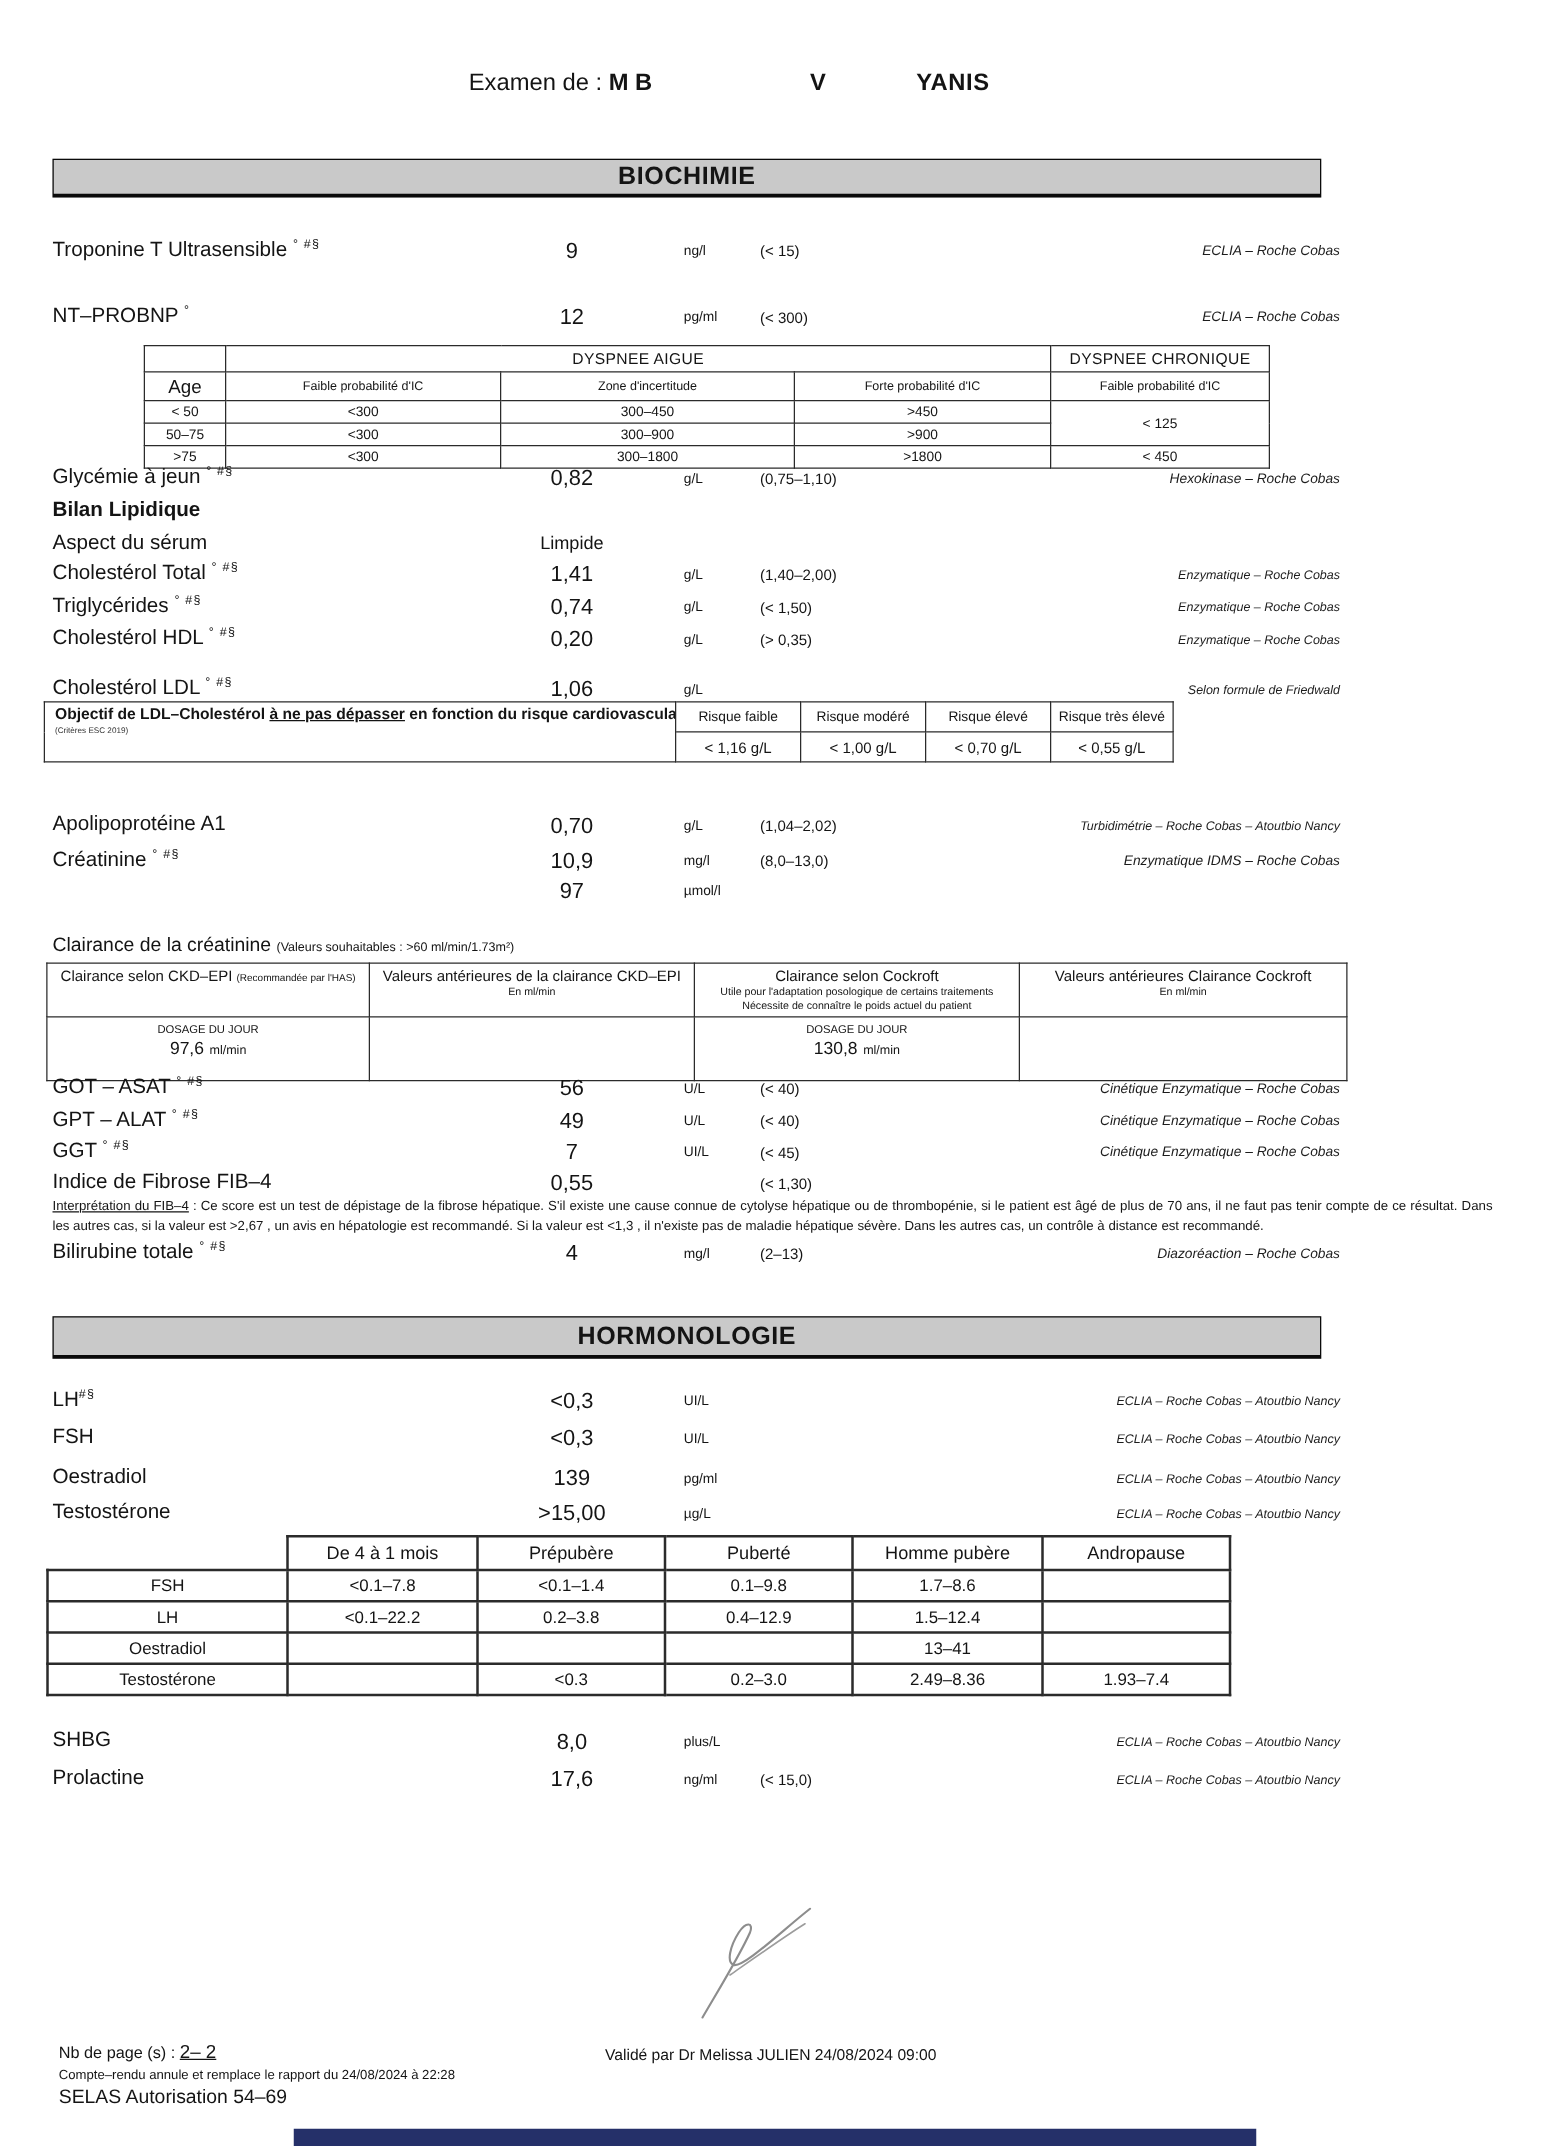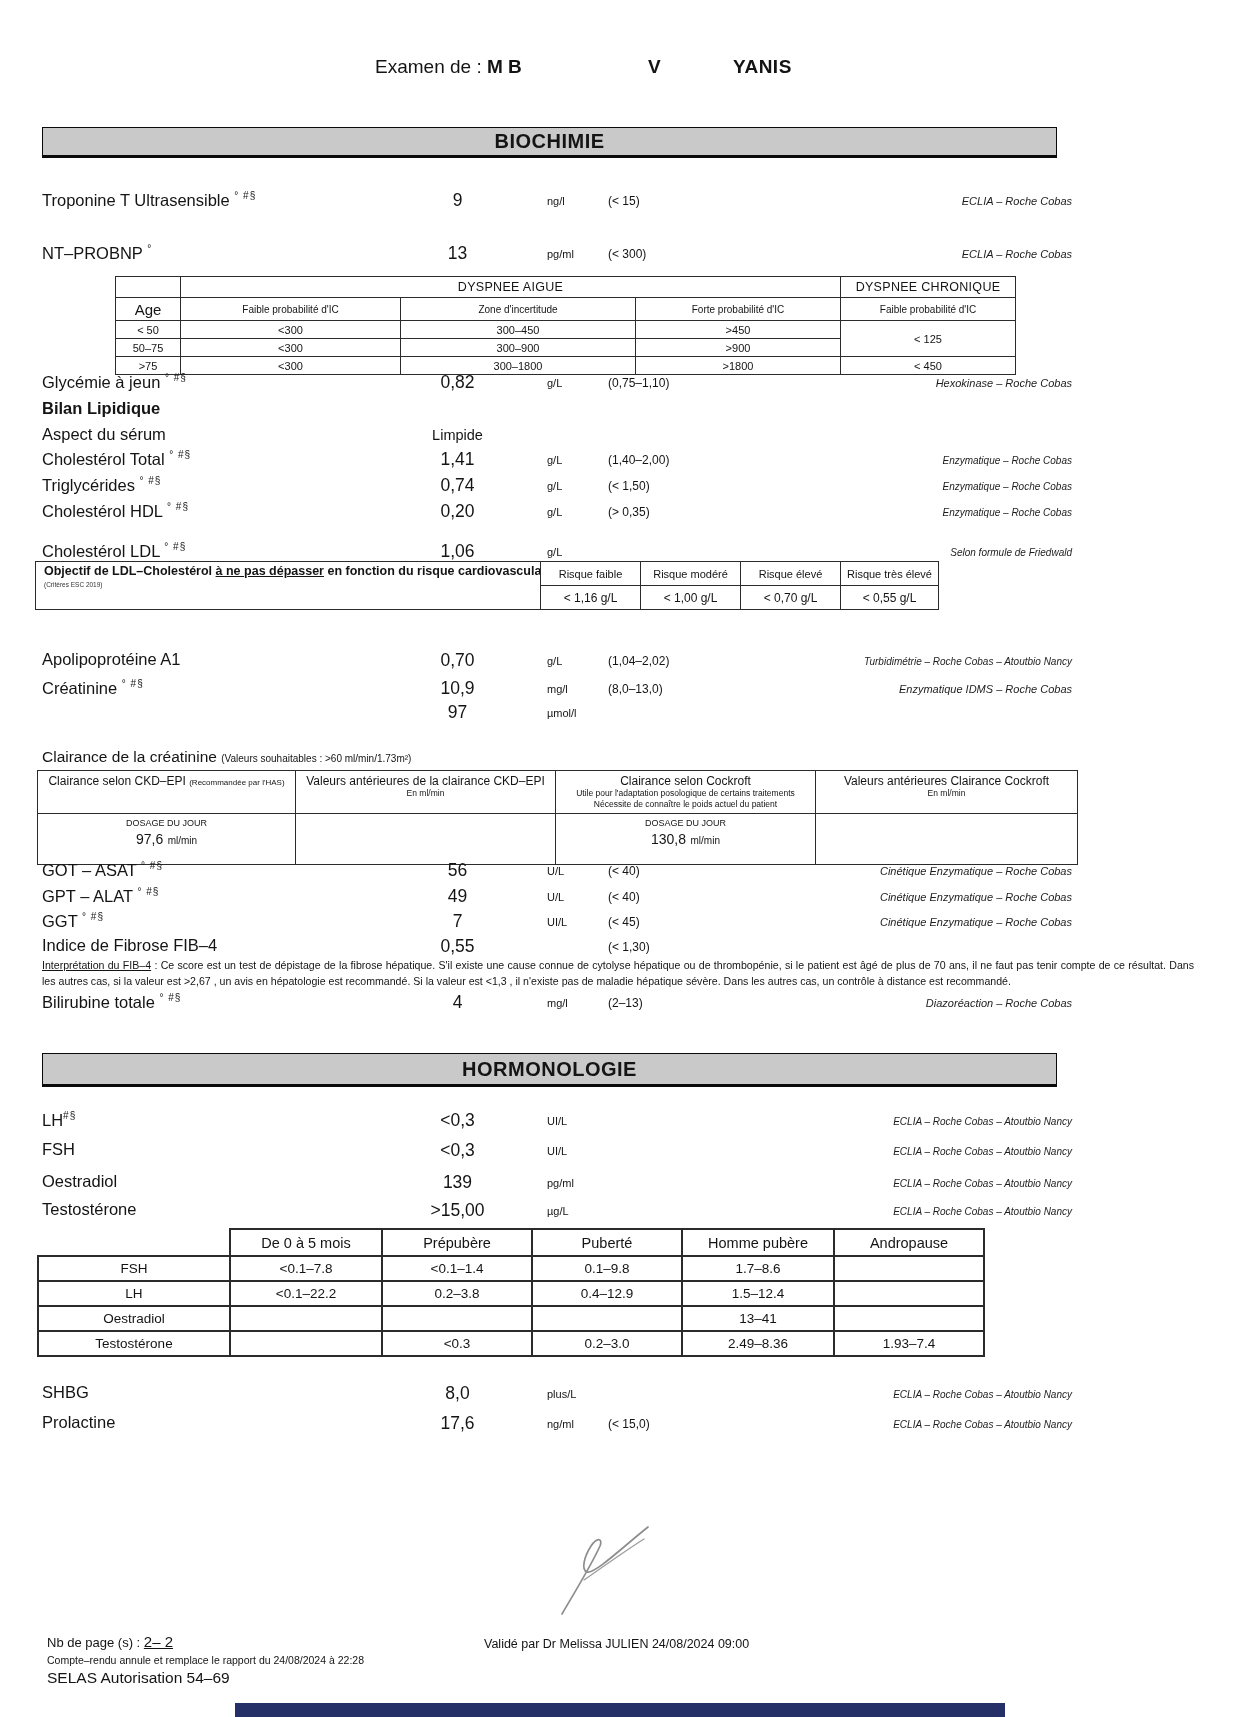--- a/index.html
+++ b/index.html
@@ -83,21 +83,21 @@
     <span class="lbl"><span>Troponine T Ultrasensible</span> <sup>° #§</sup></span>
     <span class="val">9</span>
     <span class="unit">ng/l</span>
     <span class="ref">(&lt; 15)</span>
     <span class="method">ECLIA – Roche Cobas</span>
   </div>
 
 
   <div class="r" style="top:243px">
     <span class="lbl"><span>NT–PROBNP</span> <sup>°</sup></span>
-    <span class="val">13</span>
+    <span class="val">12</span>
     <span class="unit">pg/ml</span>
     <span class="ref">(&lt; 300)</span>
     <span class="method">ECLIA – Roche Cobas</span>
   </div>
 
   <table class="tbl dyspnee">
     <colgroup>
         <col style="width:65px">
         <col style="width:220px">
         <col style="width:235px">
@@ -358,21 +358,21 @@
         <col style="width:192px">
         <col style="width:152px">
         <col style="width:150px">
         <col style="width:150px">
         <col style="width:152px">
         <col style="width:150px">
       </colgroup>
     <tbody>
         <tr class="hh">
       <td class="nob"></td>
-      <td>De 0 à 5 mois</td>
+      <td>De 4 à 1 mois</td>
       <td>Prépubère</td>
       <td>Puberté</td>
       <td>Homme pubère</td>
       <td>Andropause</td>
     </tr>
     <tr>
       <td>FSH</td>
       <td>&lt;0.1–7.8</td>
       <td>&lt;0.1–1.4</td>
       <td>0.1–9.8</td>

